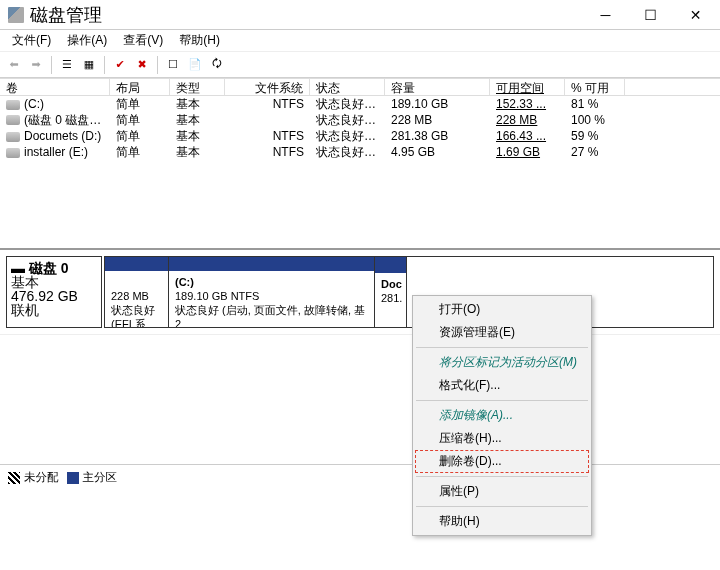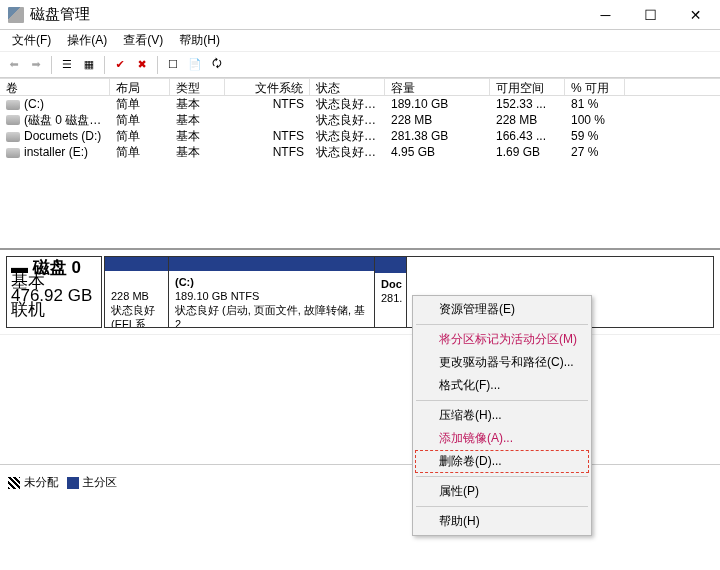--- a/index.html
+++ b/index.html
@@ -1,19 +1,19 @@
 <!DOCTYPE html>
 <html><head>
 <meta charset="utf-8">
 <style>
 * { margin: 0; padding: 0; box-sizing: border-box; font-family: "Microsoft YaHei", Tahoma, sans-serif; }
 body { background: #fff; font-size: 12px; overflow: hidden; width: 720px; height: 570px; }
 .titlebar { height: 30px; display: flex; align-items: center; padding: 0 2px 0 8px; border-bottom: 1px solid #ccc; }
 .titlebar .app-icon { width: 16px; height: 16px; margin-right: 6px; background: linear-gradient(135deg, #6b8aa8 40%, #aaa 40%); border-radius: 1px; }
-.titlebar .title { flex: 1; font-size: 15px; }
+.titlebar .title { flex: 1; font-size: 18px; }
 .win-controls { display: flex; }
 .win-controls div { width: 45px; height: 30px; display: flex; align-items: center; justify-content: center; font-size: 14px; }
 .menubar { height: 22px; display: flex; align-items: center; padding: 0 4px; border-bottom: 1px solid #eee; }
 .menubar span { padding: 2px 8px; }
 .toolbar { height: 26px; display: flex; align-items: center; padding: 0 4px; border-bottom: 1px solid #d0d0d0; gap: 2px; }
 .tool { width: 20px; height: 20px; display: flex; align-items: center; justify-content: center; font-size: 11px; }
 .tool.disabled { opacity: 0.35; }
 .sep { width: 1px; height: 18px; background: #ccc; margin: 0 3px; }
 .list-pane { height: 172px; overflow: hidden; border-bottom: 2px solid #999; }
 .list-header { display: flex; height: 18px; border-top: 1px solid #ddd; border-bottom: 1px solid #ddd; background: #fff; }
@@ -21,38 +21,38 @@
 .list-body { }
 .row { display: flex; height: 16px; align-items: center; }
 .cell { padding: 0 6px; overflow: hidden; white-space: nowrap; text-overflow: ellipsis; }
 .disk-ico { width: 14px; height: 10px; background: linear-gradient(#d0d0d0,#a0a0a0); border-radius: 2px; margin-right: 4px; display: inline-block; vertical-align: middle; }
 .c-vol { width: 110px; }
 .c-layout { width: 60px; }
 .c-type { width: 55px; }
 .c-fs { width: 85px; text-align: right; }
 .c-status { width: 75px; }
 .c-cap { width: 105px; }
-.c-free { width: 75px; }
+.c-free { width: 75px; text-decoration: underline; }
 .c-pct { width: 60px; }
 .map-pane { display: flex; padding: 6px; gap: 2px; height: 84px; }
-.disk-info { width: 96px; border: 1px solid #333; padding: 4px; font-size: 17px; line-height: 14px; }
+.disk-info { width: 96px; border: 1px solid #333; padding: 4px; font-size: 14px; line-height: 14px; }
 .disk-bar { flex: 1; border: 1px solid #333; display: flex; }
 .part { border-right: 1px solid #333; display: flex; flex-direction: column; overflow: hidden; }
 .part:last-child { border-right: none; }
 .part .band { height: 16px; background: #233f8a; }
 .part .label { padding: 4px 6px 2px; font-size: 11px; line-height: 14px; overflow: hidden; }
 .part .label b { font-weight: 600; }
 .splitter { height: 130px; border-top: 1px solid #eee; }
-.legend { border-top: 1px solid #ccc; height: 26px; display: flex; align-items: flex-end; padding: 0 8px; gap: 8px; font-size: 11.5px; }
+.legend { border-top: 1px solid #ccc; height: 26px; display: flex; align-items: center; padding: 0 8px; gap: 8px; font-size: 11.5px; }
 .legend .sw { width: 12px; height: 12px; display: inline-block; margin-right: 4px; vertical-align: middle; }
 .legend .sw.ua { background: repeating-linear-gradient(45deg,#000,#000 2px,#fff 2px,#fff 4px); }
 .legend .sw.pr { background: #233f8a; }
 .ctx { position: absolute; left: 412px; top: 295px; width: 180px; background: #f2f2f2; border: 1px solid #b8b8b8; box-shadow: 2px 2px 4px rgba(0,0,0,0.25); z-index: 50; padding: 2px; }
 .ctx .mi { height: 23px; display: flex; align-items: center; padding: 0 24px; white-space: nowrap; }
-.ctx .mi.disabled { color: #be185d; }
+.ctx .mi.disabled { color: #0f766e; font-style: italic; }
 .ctx .msep { height: 1px; background: #ccc; margin: 3px 1px; }
 .ctx .highlight { border: 1px dashed #e04030; height: 23px; padding: 0 23px; }
 </style>
 </head>
 <body>
 
 <div class="titlebar">
   <div class="app-icon"></div>
   <div class="title">磁盘管理</div>
   <div class="win-controls">
@@ -164,26 +164,26 @@
 </div>
 
 <div class="splitter"></div>
 
 <div class="legend">
   <span><span class="sw ua"></span><span>未分配</span></span>
   <span><span class="sw pr"></span><span>主分区</span></span>
 </div>
 
 <div class="ctx">
+  <div class="mi">打开(O)</div>
   <div class="mi">资源管理器(E)</div>
   <div class="msep"></div>
   <div class="mi disabled">将分区标记为活动分区(M)</div>
-  <div class="mi">更改驱动器号和路径(C)...</div>
   <div class="mi">格式化(F)...</div>
   <div class="msep"></div>
+  <div class="mi disabled">添加镜像(A)...</div>
   <div class="mi">压缩卷(H)...</div>
-  <div class="mi disabled">添加镜像(A)...</div>
   <div class="mi highlight">删除卷(D)...</div>
   <div class="msep"></div>
   <div class="mi">属性(P)</div>
   <div class="msep"></div>
   <div class="mi">帮助(H)</div>
 </div>
 
 </body></html>

